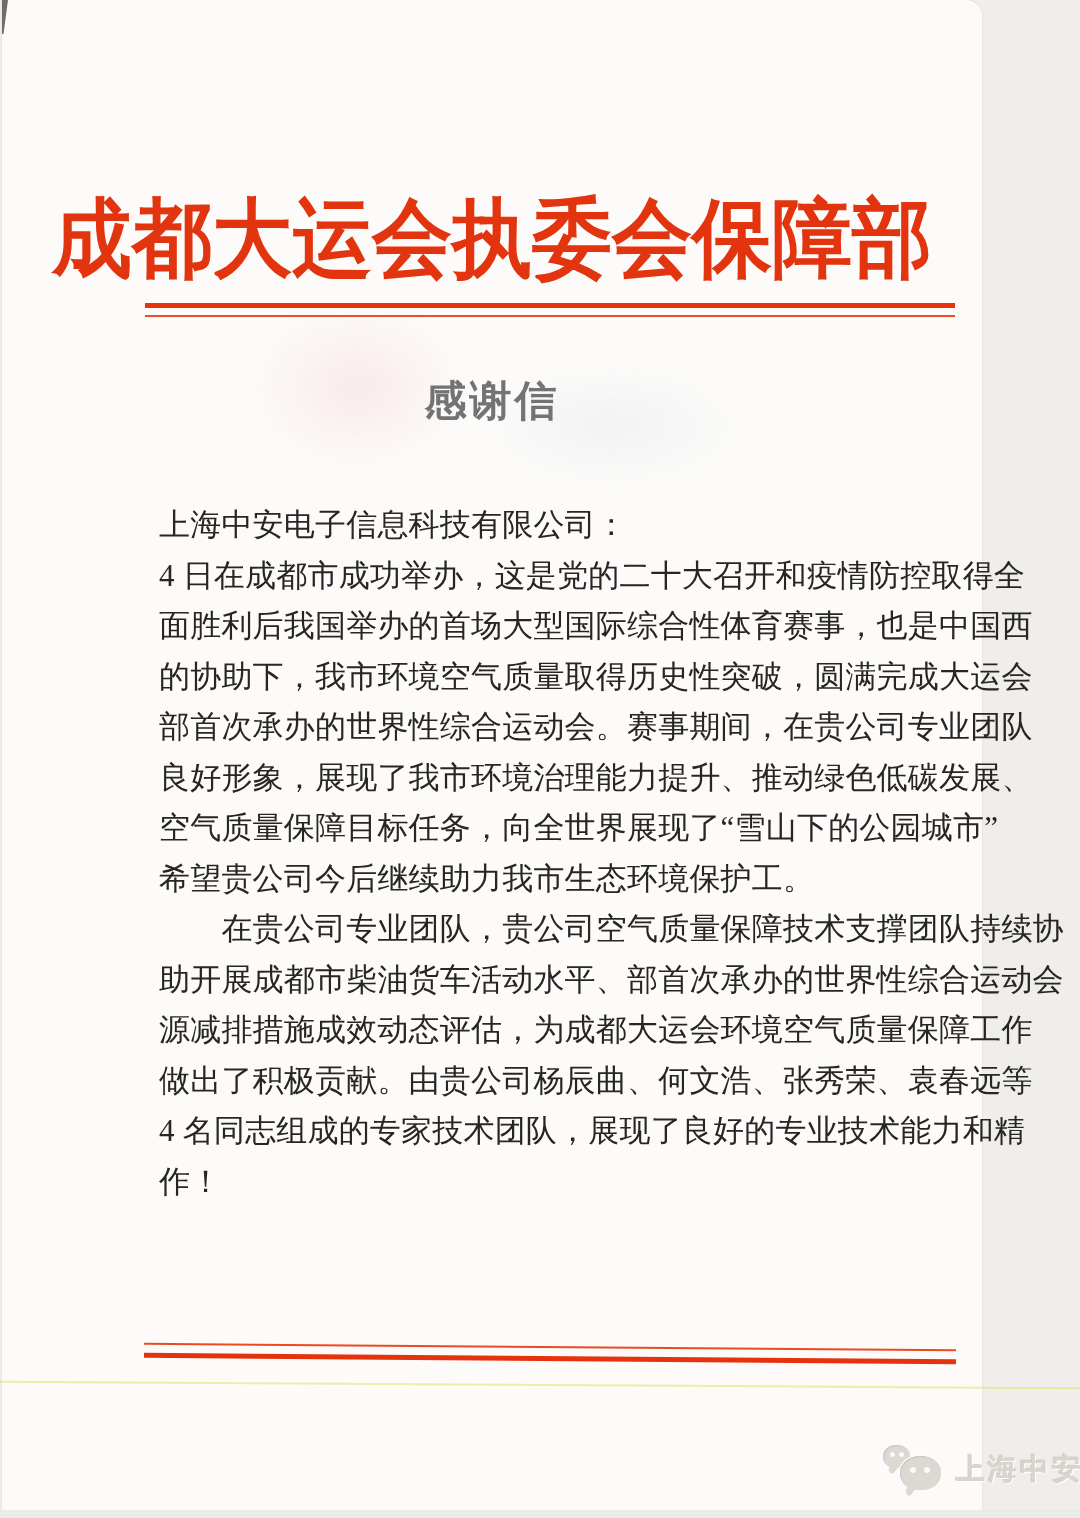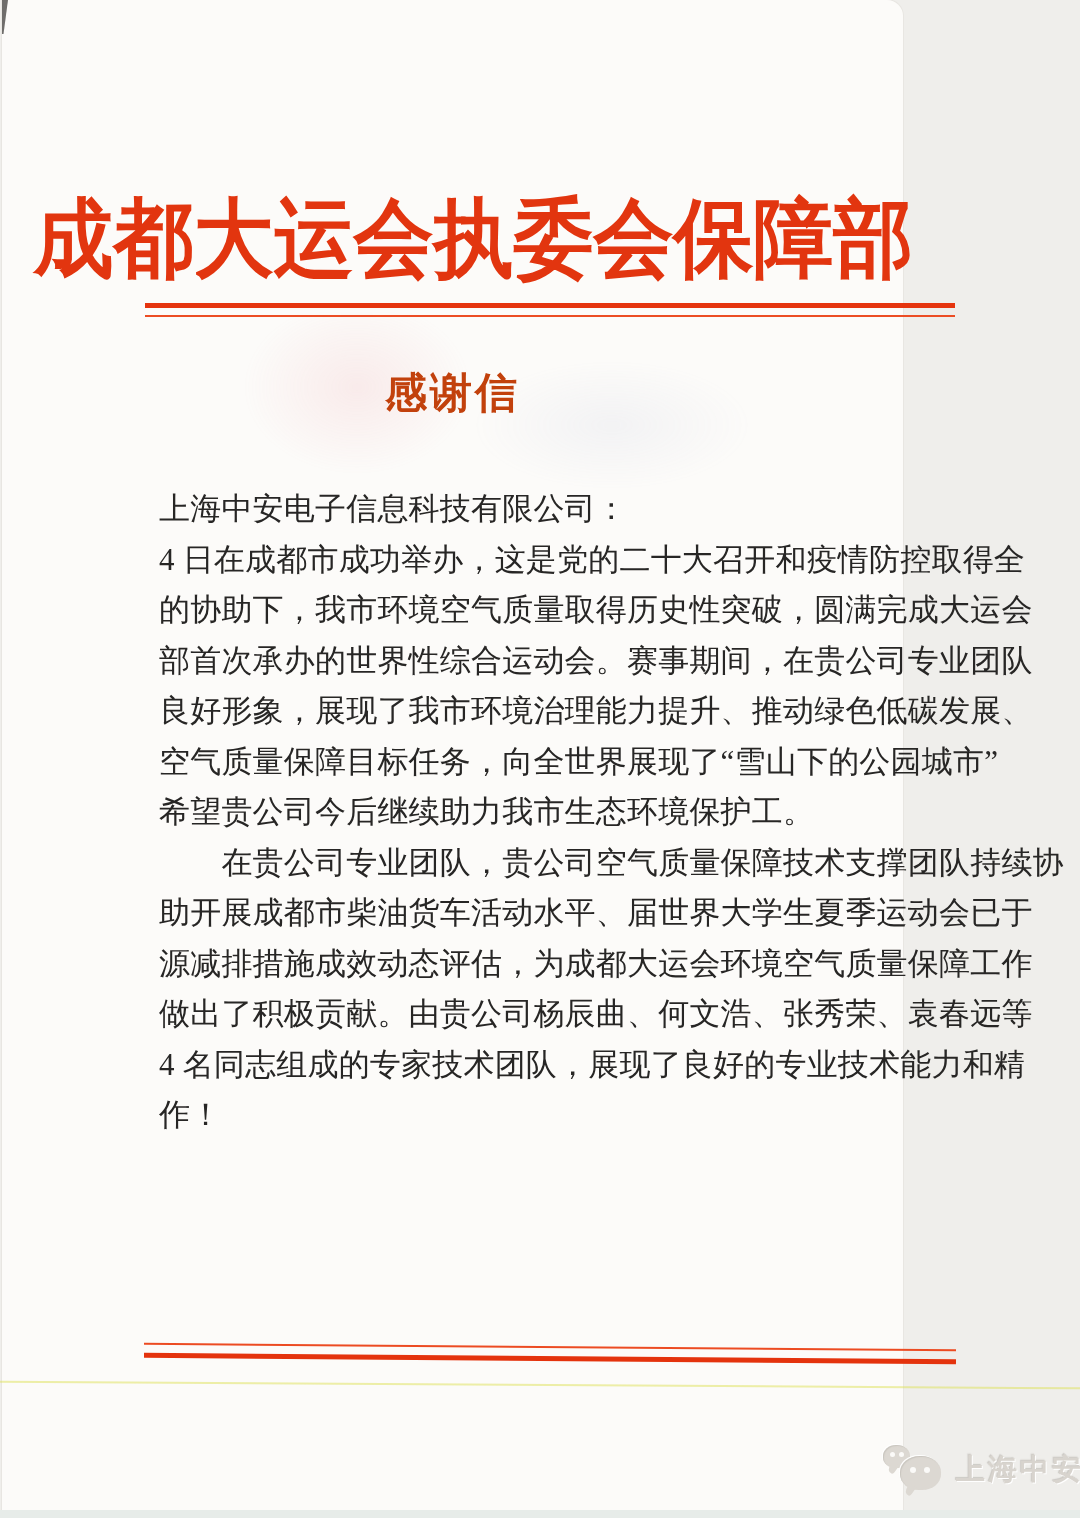--- a/index.html
+++ b/index.html
@@ -5,21 +5,21 @@
   html, body { margin: 0; padding: 0; }
   body {
     width: 1080px; height: 1518px;
     background: #efeeeb;
     font-family: "Liberation Serif", serif;
     position: relative;
     overflow: hidden;
   }
   .page {
     position: absolute; left: 2px; top: 0;
-    width: 901px; height: 1510px;
+    width: 980px; height: 1510px;
     background: #fcfbf9;
     border-radius: 0 16px 0 0;
     box-shadow: 0 0 0 1px #e8e6e2;
   }
   .corner-speck {
     position: absolute; left: 0; top: 0;
     width: 6px; height: 34px;
     background: #4b4a47; opacity: .8;
     clip-path: polygon(0 0, 100% 0, 25% 100%, 0 100%);
   }
@@ -39,28 +39,28 @@
     position: absolute; left: 240px; top: 315px; width: 230px; height: 160px;
     background: radial-gradient(ellipse at 50% 45%, rgba(231,130,142,0.13), rgba(231,130,142,0.0) 70%);
     filter: blur(2px);
   }
   .bleed-b {
     position: absolute; left: 470px; top: 360px; width: 280px; height: 130px;
     background: radial-gradient(ellipse, rgba(150,160,200,0.09), rgba(150,160,200,0.0) 70%);
     filter: blur(2px);
   }
   .doc-title {
-    position: absolute; top: 366px; left: 0; width: 100%;
+    position: absolute; top: 374px; left: 0; width: 100%;
     text-align: center;
     font-size: 42px; font-weight: 700; line-height: 1.3;
-    color: #c2410c;
+    color: #737373;
     letter-spacing: 3px;
   }
   .body-text {
-    position: absolute; left: 157px; top: 484px; width: 800px;
+    position: absolute; left: 157px; top: 500px; width: 800px;
     font-size: 31px; color: #272625;
   }
   .body-text .line {
     height: 50.5px; line-height: 50.5px;
     white-space: nowrap;
     letter-spacing: 0.2px;
   }
   .rule-bottom-thin  { left: 142px; top: 1346px; width: 812px; height: 2px; background: #ec4b22; transform: rotate(0.45deg); }
   .rule-bottom-thick { left: 142px; top: 1356px; width: 812px; height: 5px; background: #e4330d; transform: rotate(0.45deg); }
   .yellow-line {
@@ -122,27 +122,28 @@
   <div class="rule rule-top-thin"></div>
 
   <div class="bleed-a"></div>
   <div class="bleed-b"></div>
 
   <div class="doc-title">感谢信</div>
 
   <div class="body-text">
       <div class="line">上海中安电子信息科技有限公司：</div>
       <div class="line">4 日在成都市成功举办，这是党的二十大召开和疫情防控取得全</div>
+      <div class="line">面胜利后我国举办的首场大型国际综合性体育赛事，也是中国西</div>
       <div class="line">的协助下，我市环境空气质量取得历史性突破，圆满完成大运会</div>
       <div class="line">部首次承办的世界性综合运动会。赛事期间，在贵公司专业团队</div>
       <div class="line">良好形象，展现了我市环境治理能力提升、推动绿色低碳发展、</div>
       <div class="line">空气质量保障目标任务，向全世界展现了“雪山下的公园城市”</div>
       <div class="line">希望贵公司今后继续助力我市生态环境保护工。</div>
       <div class="line">　　在贵公司专业团队，贵公司空气质量保障技术支撑团队持续协</div>
-      <div class="line">助开展成都市柴油货车活动水平、届世界大学生夏季运动会已于</div>
+      <div class="line">助开展成都市柴油货车活动水平、部首次承办的世界性综合运动会</div>
       <div class="line">源减排措施成效动态评估，为成都大运会环境空气质量保障工作</div>
       <div class="line">做出了积极贡献。由贵公司杨辰曲、何文浩、张秀荣、袁春远等</div>
       <div class="line">4 名同志组成的专家技术团队，展现了良好的专业技术能力和精</div>
       <div class="line">作！</div>
     </div>
 
   <div class="rule rule-bottom-thin"></div>
   <div class="rule rule-bottom-thick"></div>
   <div class="yellow-line"></div>
 

